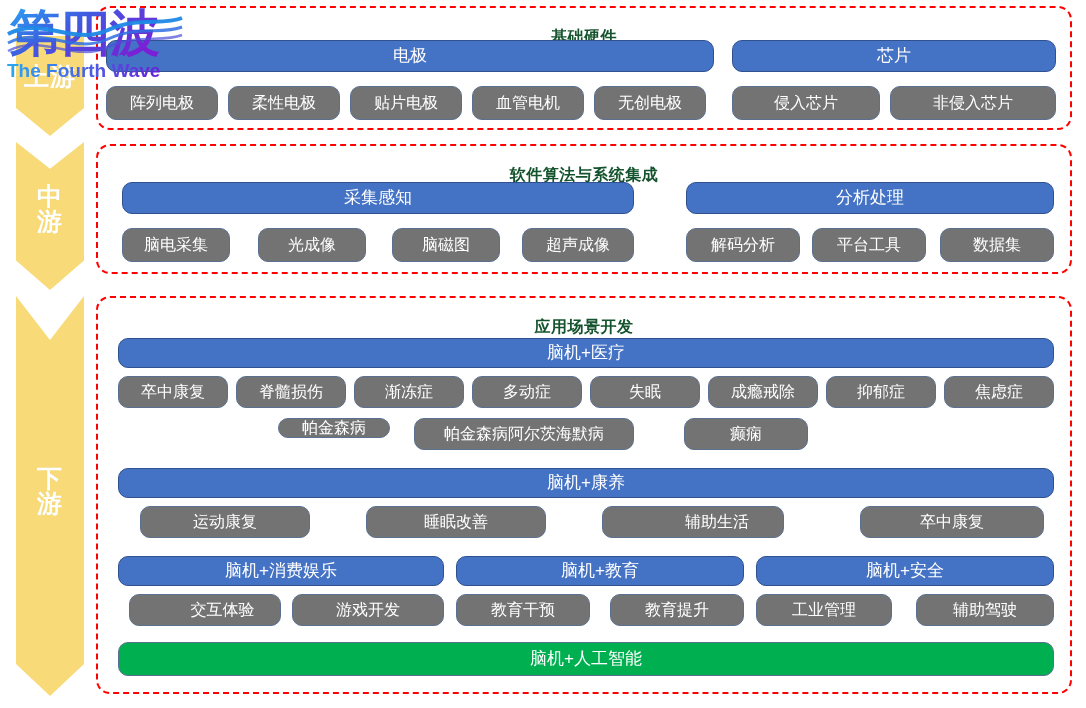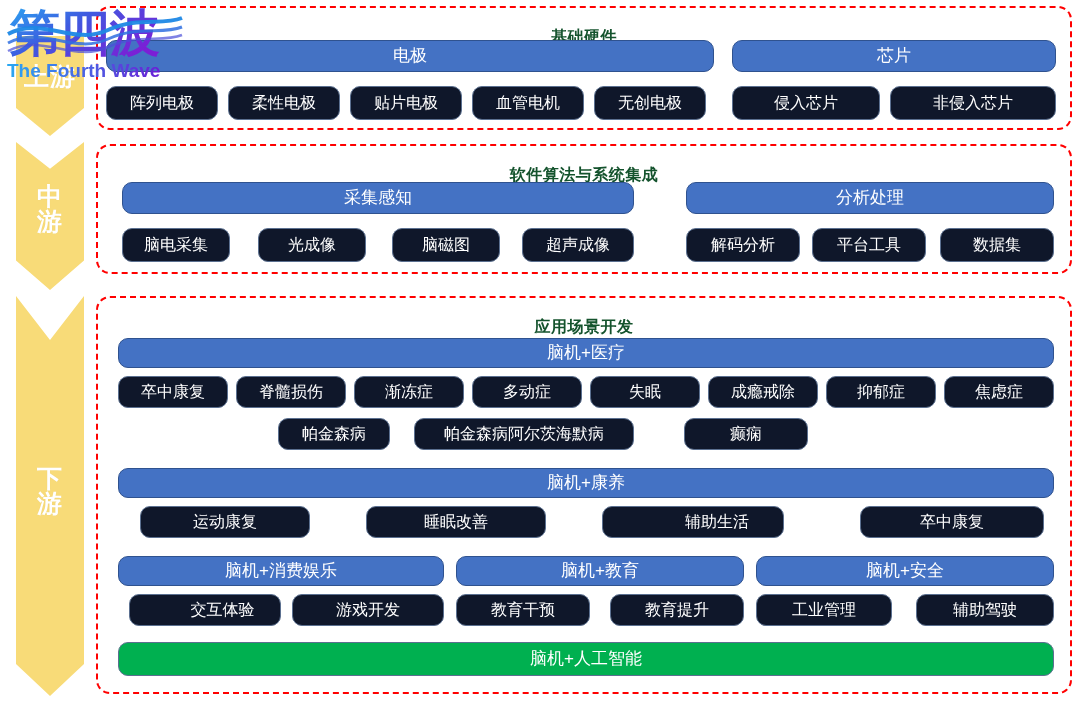--- a/index.html
+++ b/index.html
@@ -101,21 +101,21 @@
     line-height: 1.1;
     white-space: nowrap;
     border-radius: 10px;
   }
   .blue {
     background: #4472C4;
     border: 1px solid #2F528F;
     font-size: 17px;
   }
   .orange {
-    background: #0f172a;
+    background: #737373;
     border: 1px solid #5B7090;
     font-size: 16px;
   }
   .green {
     background: #00B050;
     border: 1px solid #5B7090;
     font-size: 17px;
   }
 </style>
 </head>
@@ -197,21 +197,21 @@
 
   <div class="box orange" style="left:20px;  top:78px; width:110px; height:32px;">卒中康复</div>
   <div class="box orange" style="left:138px; top:78px; width:110px; height:32px;">脊髓损伤</div>
   <div class="box orange" style="left:256px; top:78px; width:110px; height:32px;">渐冻症</div>
   <div class="box orange" style="left:374px; top:78px; width:110px; height:32px;">多动症</div>
   <div class="box orange" style="left:492px; top:78px; width:110px; height:32px;">失眠</div>
   <div class="box orange" style="left:610px; top:78px; width:110px; height:32px;">成瘾戒除</div>
   <div class="box orange" style="left:728px; top:78px; width:110px; height:32px;">抑郁症</div>
   <div class="box orange" style="left:846px; top:78px; width:110px; height:32px;">焦虑症</div>
 
-  <div class="box orange" style="left:180px; top:120px; width:112px; height:32px;">帕金森病</div>
+  <div class="box orange" style="left:180px; top:120px; width:112px; height:20px;">帕金森病</div>
   <div class="box orange" style="left:316px; top:120px; width:220px; height:32px;">帕金森病阿尔茨海默病</div>
   <div class="box orange" style="left:586px; top:120px; width:124px; height:32px;">癫痫</div>
 
   <div class="box blue" style="left:20px; top:170px; width:936px; height:30px;">脑机+康养</div>
   <div class="box orange" style="left:42px;  top:208px; width:170px; height:32px;">运动康复</div>
   <div class="box orange" style="left:268px; top:208px; width:180px; height:32px;">睡眠改善</div>
   <div class="box orange" style="left:504px; top:208px; width:182px; height:32px;padding-left:48px;">辅助生活</div>
   <div class="box orange" style="left:762px; top:208px; width:184px; height:32px;">卒中康复</div>
 
   <div class="box blue" style="left:20px; top:258px; width:326px; height:30px;">脑机+消费娱乐</div>

